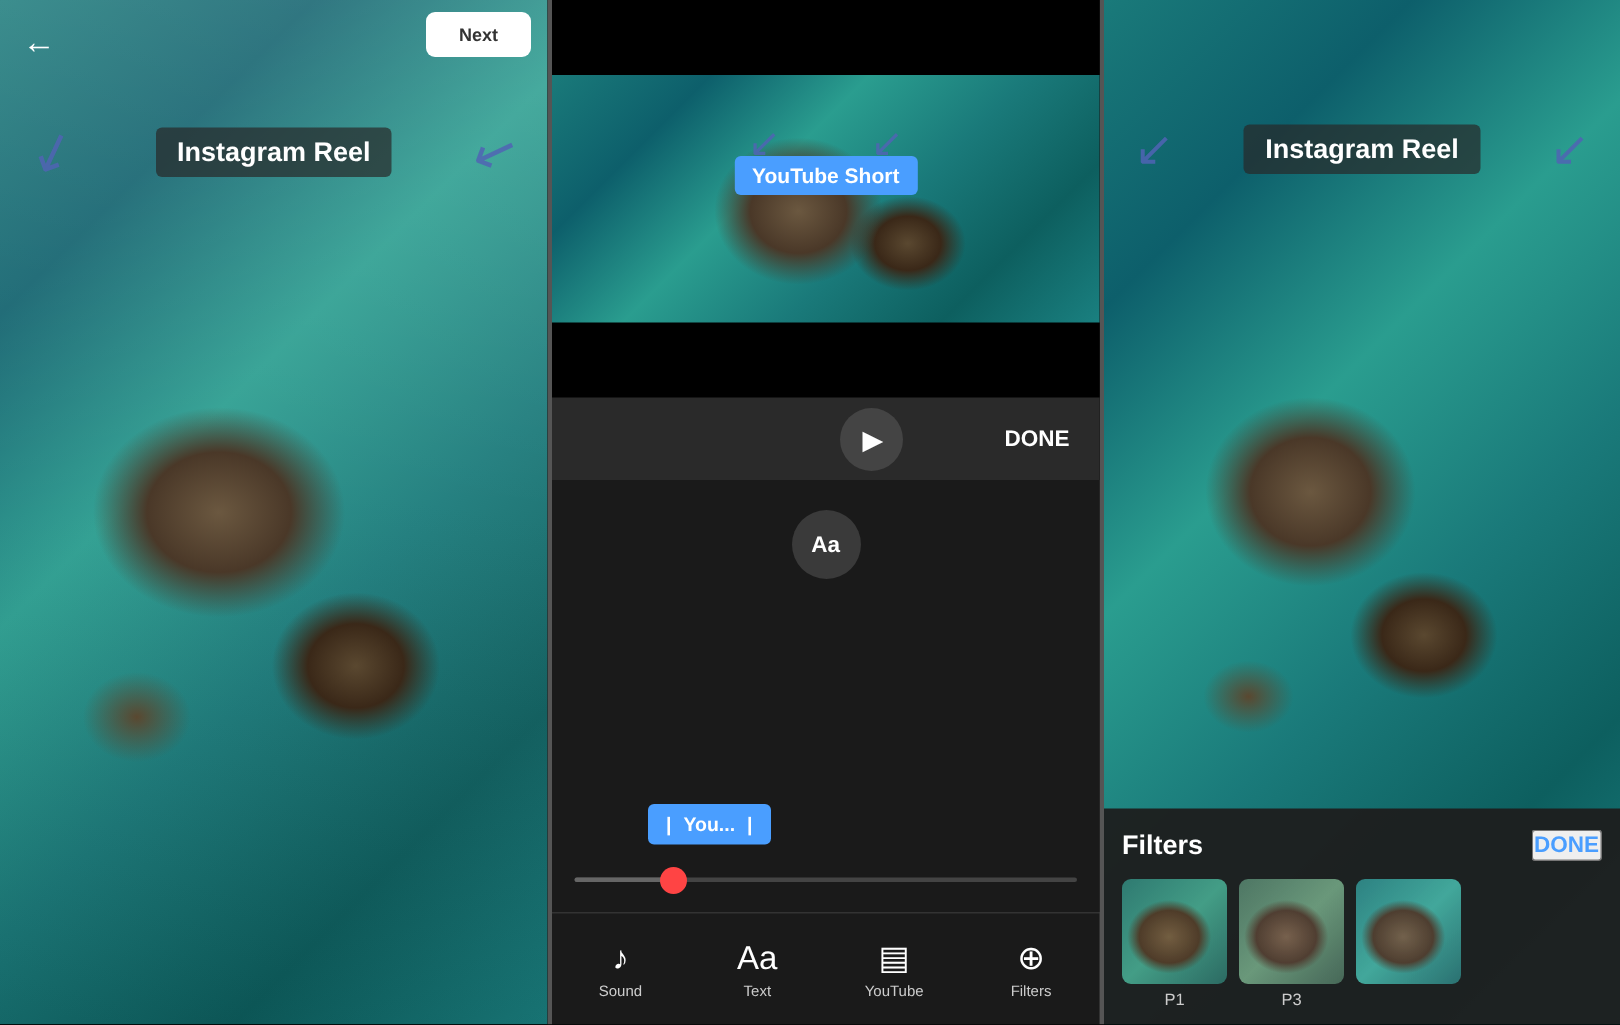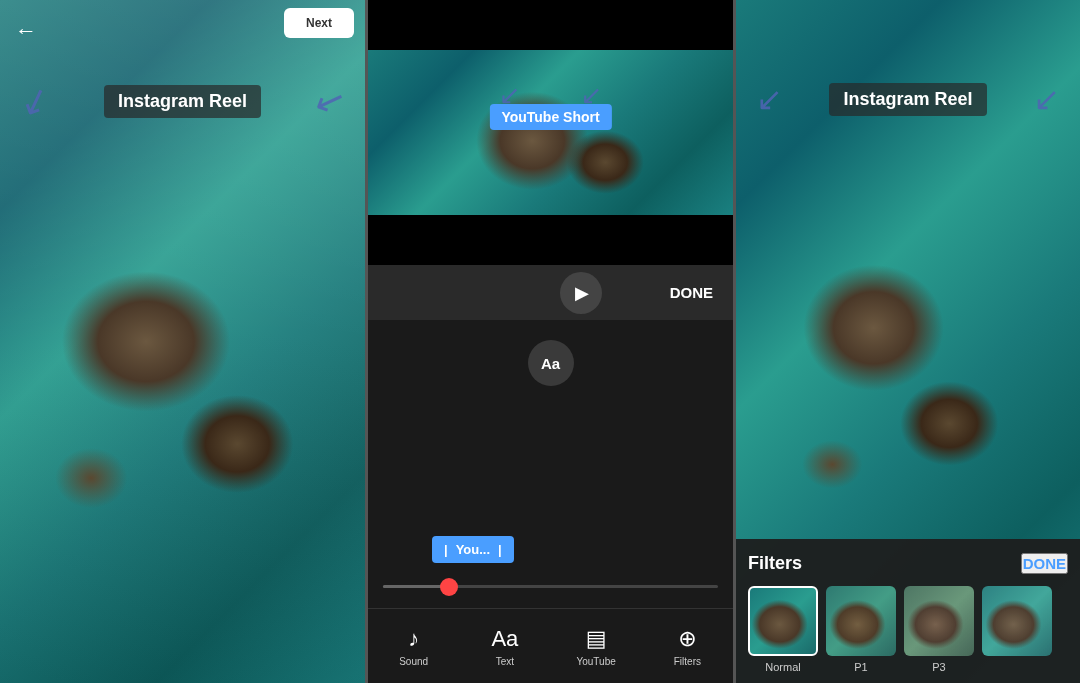--- a/index.html
+++ b/index.html
@@ -549,24 +549,20 @@
         <span style="color:rgba(80,100,180,0.85);font-size:32px;">↙</span>
       </div>
     </div>
 
     <div class="filters-panel">
       <div class="filters-header">
         <span class="filters-title">Filters</span>
         <button class="filters-done">DONE</button>
       </div>
       <div class="filters-row">
-        <div class="filter-item active">
-          <div class="filter-thumb"></div>
-          <span class="filter-name">Normal</span>
-        </div>
         <div class="filter-item">
           <div class="filter-thumb p1"></div>
           <span class="filter-name">P1</span>
         </div>
         <div class="filter-item">
           <div class="filter-thumb p3"></div>
           <span class="filter-name">P3</span>
         </div>
         <div class="filter-item">
           <div class="filter-thumb p4"></div>

